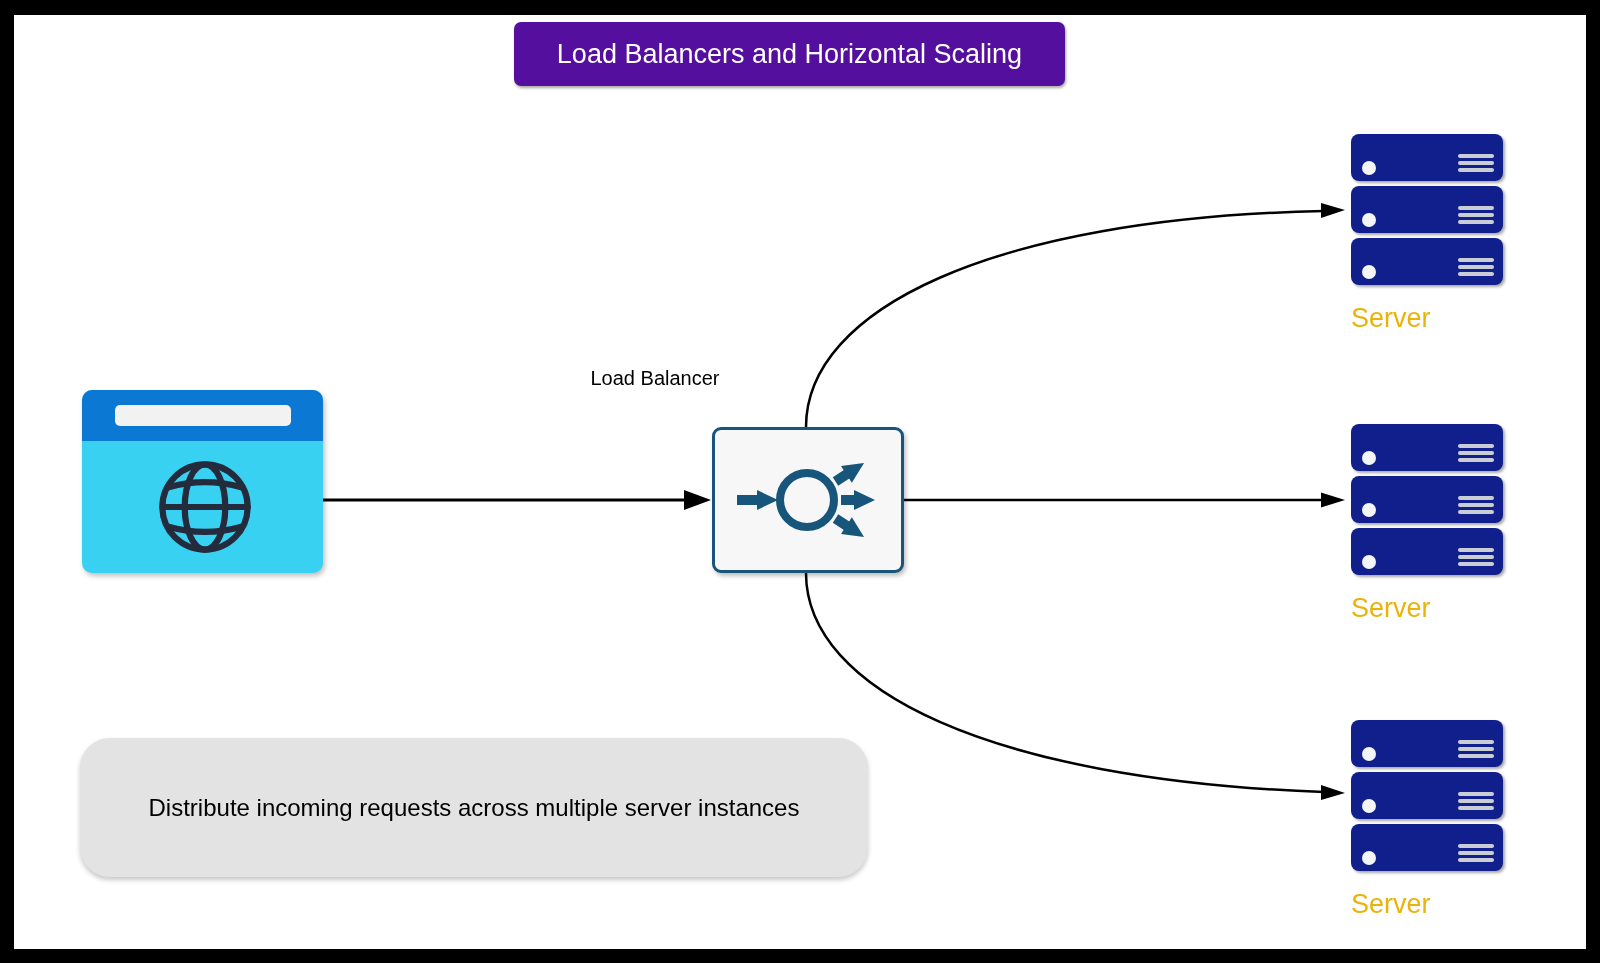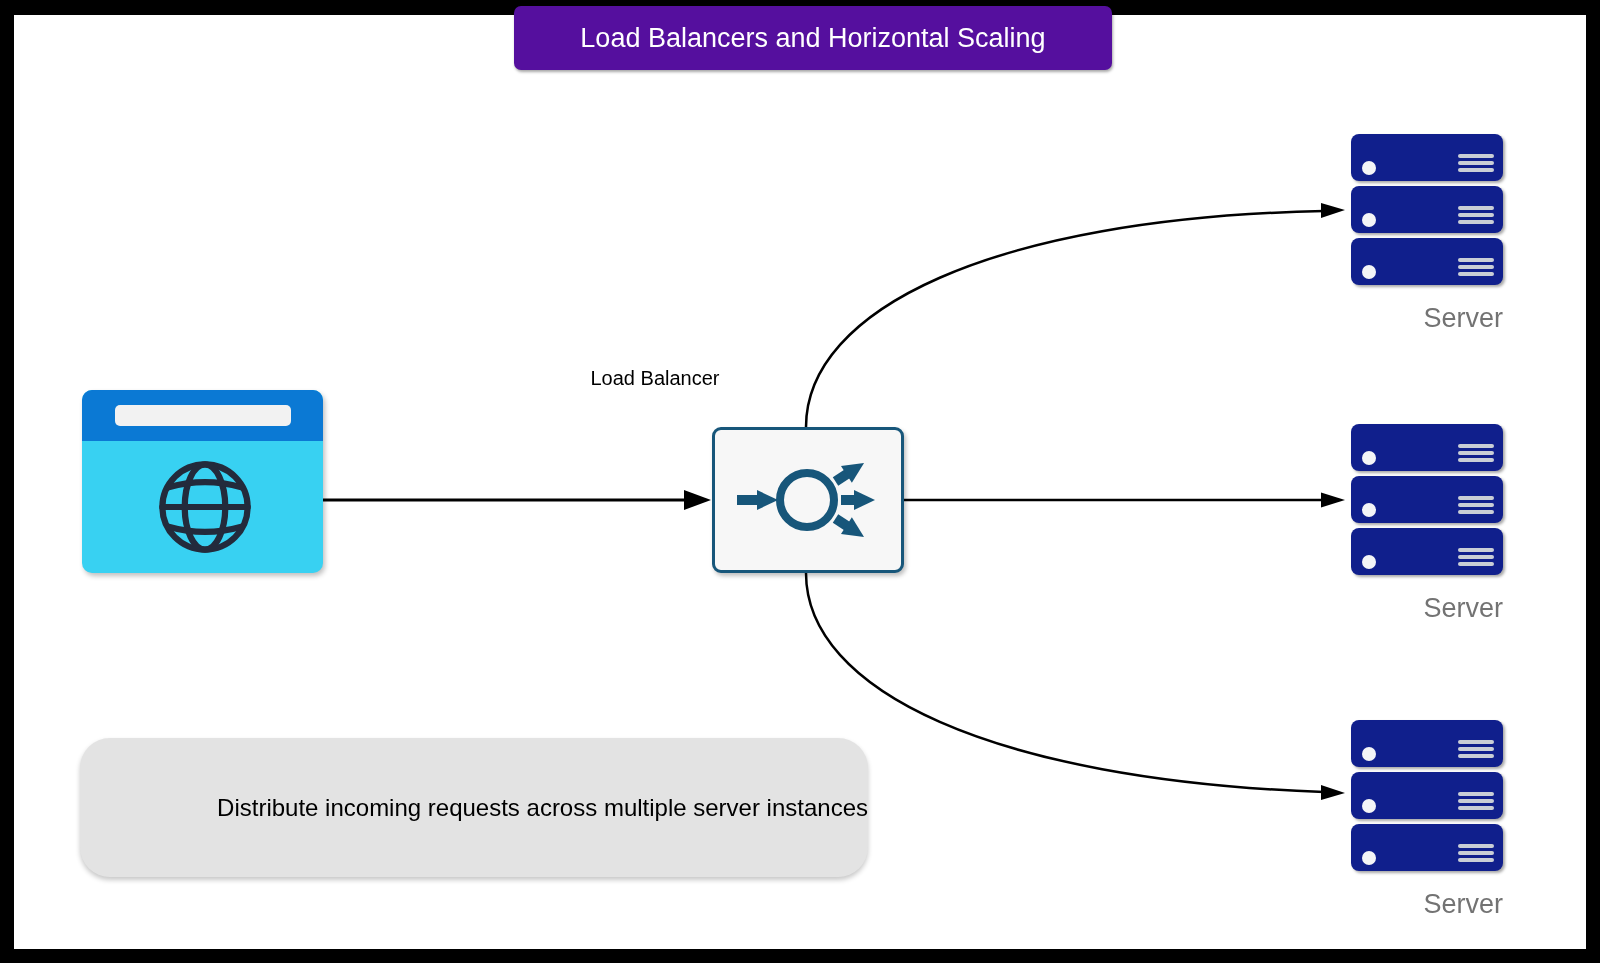--- a/index.html
+++ b/index.html
@@ -4,21 +4,21 @@
 <style>
   * { margin: 0; padding: 0; box-sizing: border-box; }
   html, body { width: 1600px; height: 963px; background: #000; font-family: "Liberation Sans", sans-serif; }
   .stage { position: relative; width: 1600px; height: 963px; background: #000; overflow: hidden; }
   .canvas { position: absolute; left: 14px; top: 15px; width: 1572px; height: 934px; background: #ffffff; }
 
   .abs { position: absolute; }
 
   
   .banner {
-    left: 514px; top: 6px; width: 598px; height: 64px;
+    left: 514px; top: 22px; width: 551px; height: 64px;
     background: #550F9E; border-radius: 7px;
     color: #ffffff; font-size: 27px; line-height: 64px; text-align: center;
     box-shadow: 1px 2px 3px rgba(0,0,0,0.35);
   }
 
   
   svg.connectors { position: absolute; left: 0; top: 0; width: 1600px; height: 963px; pointer-events: none; }
 
   
   .browser {
@@ -62,30 +62,30 @@
     position: absolute; left: 11px; top: 27px; width: 14px; height: 14px;
     border-radius: 50%; background: #F4F5F7;
   }
   .server-vents { position: absolute; right: 9px; top: 20px; }
   .server-vents span {
     display: block; width: 36px; height: 4px; border-radius: 2px;
     background: #C9CED6; margin-bottom: 3px;
   }
   .server-label {
     position: absolute; left: 0; width: 152px; height: 36px;
-    font-size: 27px; line-height: 36px; text-align: right; color: #737373;
+    font-size: 27px; line-height: 36px; text-align: left; color: #eab308;
   }
   .label-a { top: 166px; }  
 
   
   .note {
     left: 80px; top: 738px; width: 788px; height: 139px;
     background: #E3E3E3; border-radius: 30px;
     box-shadow: 0 3px 5px rgba(0,0,0,0.22);
-    display: flex; align-items: center; justify-content: flex-end;
+    display: flex; align-items: center; justify-content: center;
     font-size: 24px; color: #000; text-align: center;
   }
 </style>
 </head>
 <body>
 
 <div class="stage">
   <div class="canvas"></div>
 
   <svg class="connectors" viewBox="0 0 1600 963">

